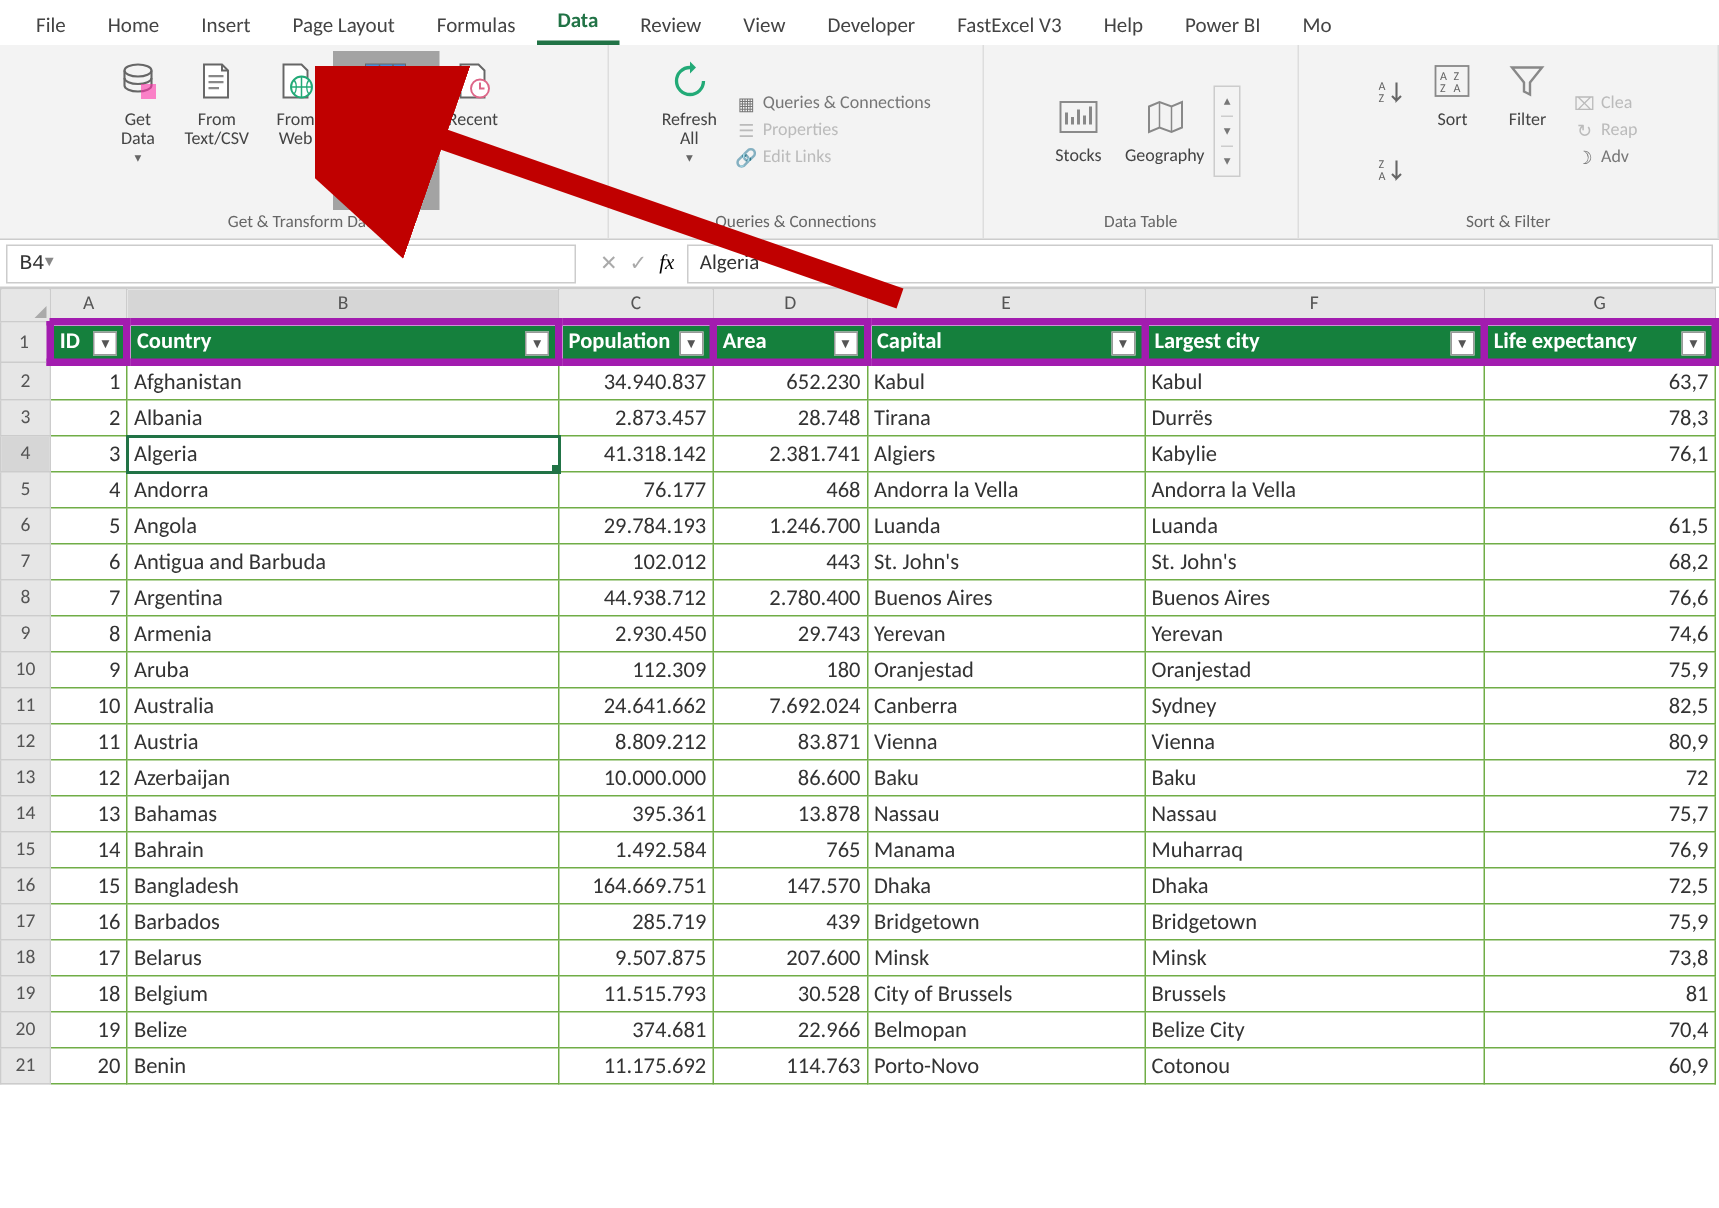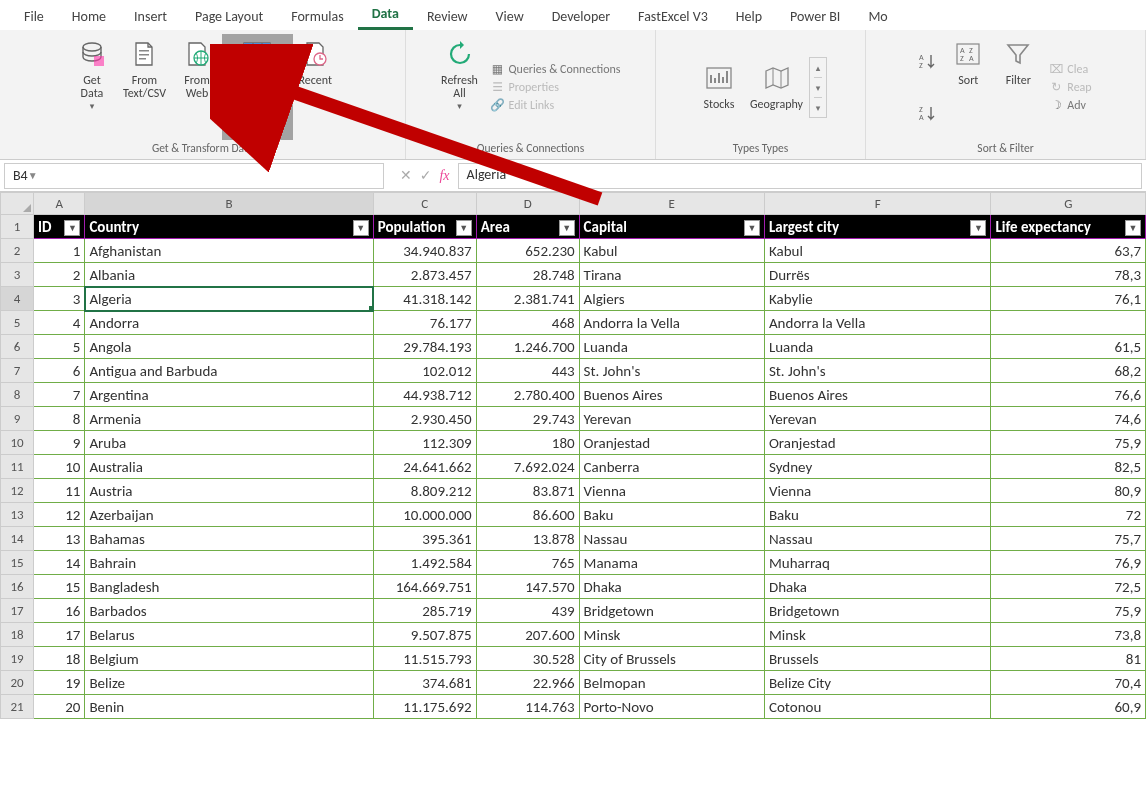--- a/index.html
+++ b/index.html
@@ -119,24 +119,25 @@
   .name-box {
     width: 380px;
     height: 26px;
     border: 1px solid #ccc;
     margin: 2px 8px 2px 4px;
     padding: 2px 8px;
     font-size: 14px;
     background: #fff;
     display:flex;
     align-items:center;
+    font-family:Liberation Mono, monospace;
   }
   .name-box .dd { color:#888; font-size:10px;}
   .fx-controls { display:flex; align-items:center; gap:8px; color:#aaa; padding:0 8px;}
-  .fx-label { font-style: italic; font-family: "Times New Roman", serif; color:#ec4899;}
+  .fx-label { font-style: italic; font-family: "Times New Roman", serif; color:#000000;}
   .formula-input {
     border:1px solid #ccc;
     flex:1;
     margin-right:4px;
     height:26px;
     padding: 2px 8px;
     font-size:14px;
   }
 
   
@@ -181,25 +182,25 @@
   td.cell {
     border: 1px solid #70AD47;
     font-size: 15px;
     padding: 2px 4px;
     height: 24px;
     white-space: nowrap;
     overflow: hidden;
   }
   td.cell.num { text-align: right; }
   tr.table-header td.cell {
-    background: #000000;
+    background: #15803d;
     color: #fff;
     font-weight: 600;
     font-size: 15px;
-    border: 1px solid #a21caf;
+    border: 5px solid #a21caf;
   }
   tr.table-header .filter-btn {
     float: right;
     width: 16px;
     height: 16px;
     background: #fff;
     color: #555;
     border: 1px solid #999;
     font-size: 9px;
     display:inline-flex;
@@ -365,21 +366,21 @@
             </svg>
         </div>
         <span class="lbl">Geography</span>
       </div>
       <div class="ribbon-stack" style="border:1px solid #ccc; padding:0; width:18px; align-items:center; gap:0;">
         <div style="font-size:9px;padding:4px 2px;">▴</div>
         <div style="font-size:9px;padding:4px 2px;border-top:1px solid #ccc;">▾</div>
         <div style="font-size:9px;padding:4px 2px;border-top:1px solid #ccc;">▾</div>
       </div>
     </div>
-    <div class="ribbon-group-label">Types Types</div>
+    <div class="ribbon-group-label">Data Table</div>
   </div>
 
   <div class="ribbon-group" style="flex:1;">
     <div class="ribbon-group-row">
       <div class="ribbon-stack" style="justify-content:space-around;">
         <div class="ribbon-stack-item">
            <svg width="18" height="18" viewBox="0 0 18 18">
               <text x="0" y="8" font-size="8" fill="#666">A</text>
               <text x="0" y="16" font-size="8" fill="#666">Z</text>
               <path d="M12 3v12l3-3M12 15l-3-3" stroke="#666" stroke-width="1.4" fill="none"></path>

